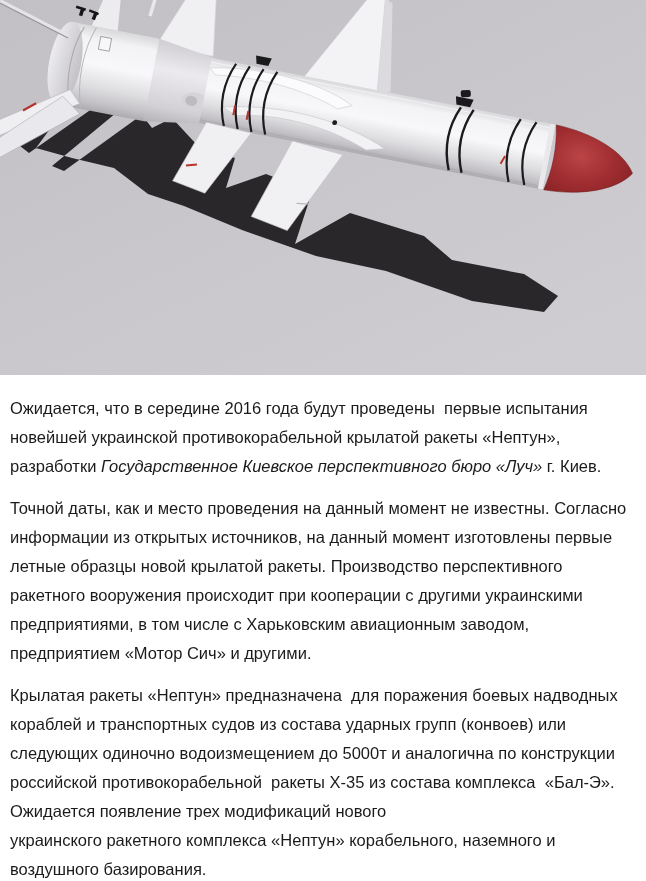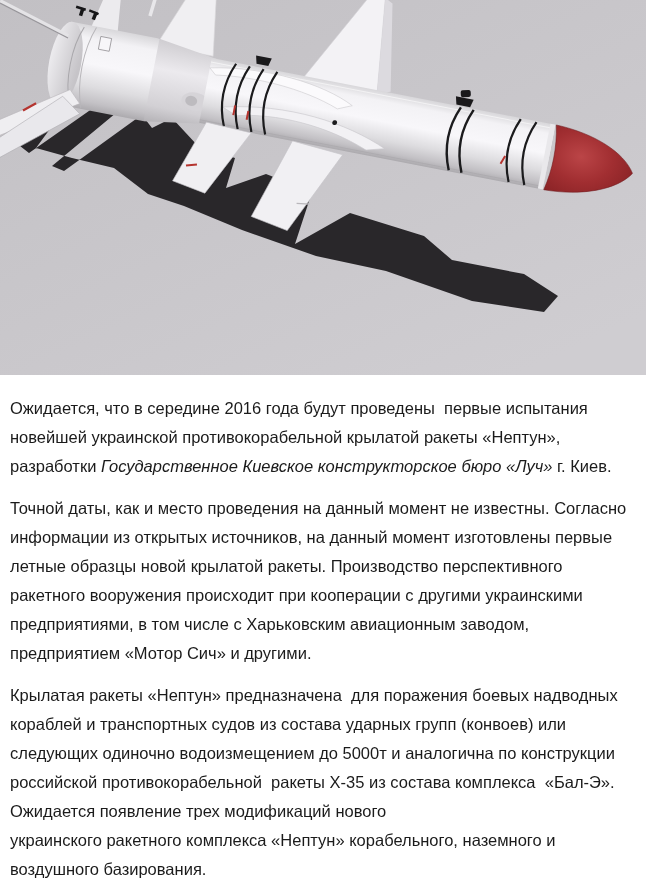--- a/index.html
+++ b/index.html
@@ -137,19 +137,19 @@
         <path d="M 150,16 L 156,-4" stroke="#e8e7ea" stroke-width="3.5" fill="none"></path>
         <rect x="80" y="8" width="3.5" height="8" fill="#161618" transform="rotate(18 82 12)"></rect>
         <rect x="76" y="7" width="10" height="2.5" fill="#161618" transform="rotate(18 81 8)"></rect>
         <rect x="93" y="12" width="3.5" height="8" fill="#161618" transform="rotate(22 95 16)"></rect>
         <rect x="89" y="11" width="10" height="2.5" fill="#161618" transform="rotate(22 94 12)"></rect>
       </g>
     </svg>
   </figure>
 
   <main class="article">
-    <p><span>Ожидается, что в середине 2016 года будут проведены  первые испытания новейшей украинской противокорабельной крылатой ракеты «Нептун», разработки </span><em>Государственное Киевское конструкторское бюро «Луч»</em><span> г. Киев.</span></p>
+    <p><span>Ожидается, что в середине 2016 года будут проведены  первые испытания новейшей украинской противокорабельной крылатой ракеты «Нептун», разработки </span><em>Государственное Киевское перспективного бюро «Луч»</em><span> г. Киев.</span></p>
     <p>Точной даты, как и место проведения на данный момент не известны. Согласно информации из открытых источников, на данный момент изготовлены первые летные образцы новой крылатой ракеты. Производство перспективного ракетного вооружения происходит при кооперации с другими украинскими предприятиями, в том числе с Харьковским авиационным заводом, предприятием «Мотор Сич» и другими.</p>
     <p>Крылатая ракеты «Нептун» предназначена  для поражения боевых надводных кораблей и транспортных судов из состава ударных групп (конвоев) или следующих одиночно водоизмещением до 5000т и аналогична по конструкции российской противокорабельной  ракеты Х-35 из состава комплекса  «Бал-Э». Ожидается появление трех модификаций нового
 украинского ракетного комплекса «Нептун» корабельного, наземного и воздушного базирования.</p>
   </main>
 
 </div>
 
 </body></html>

